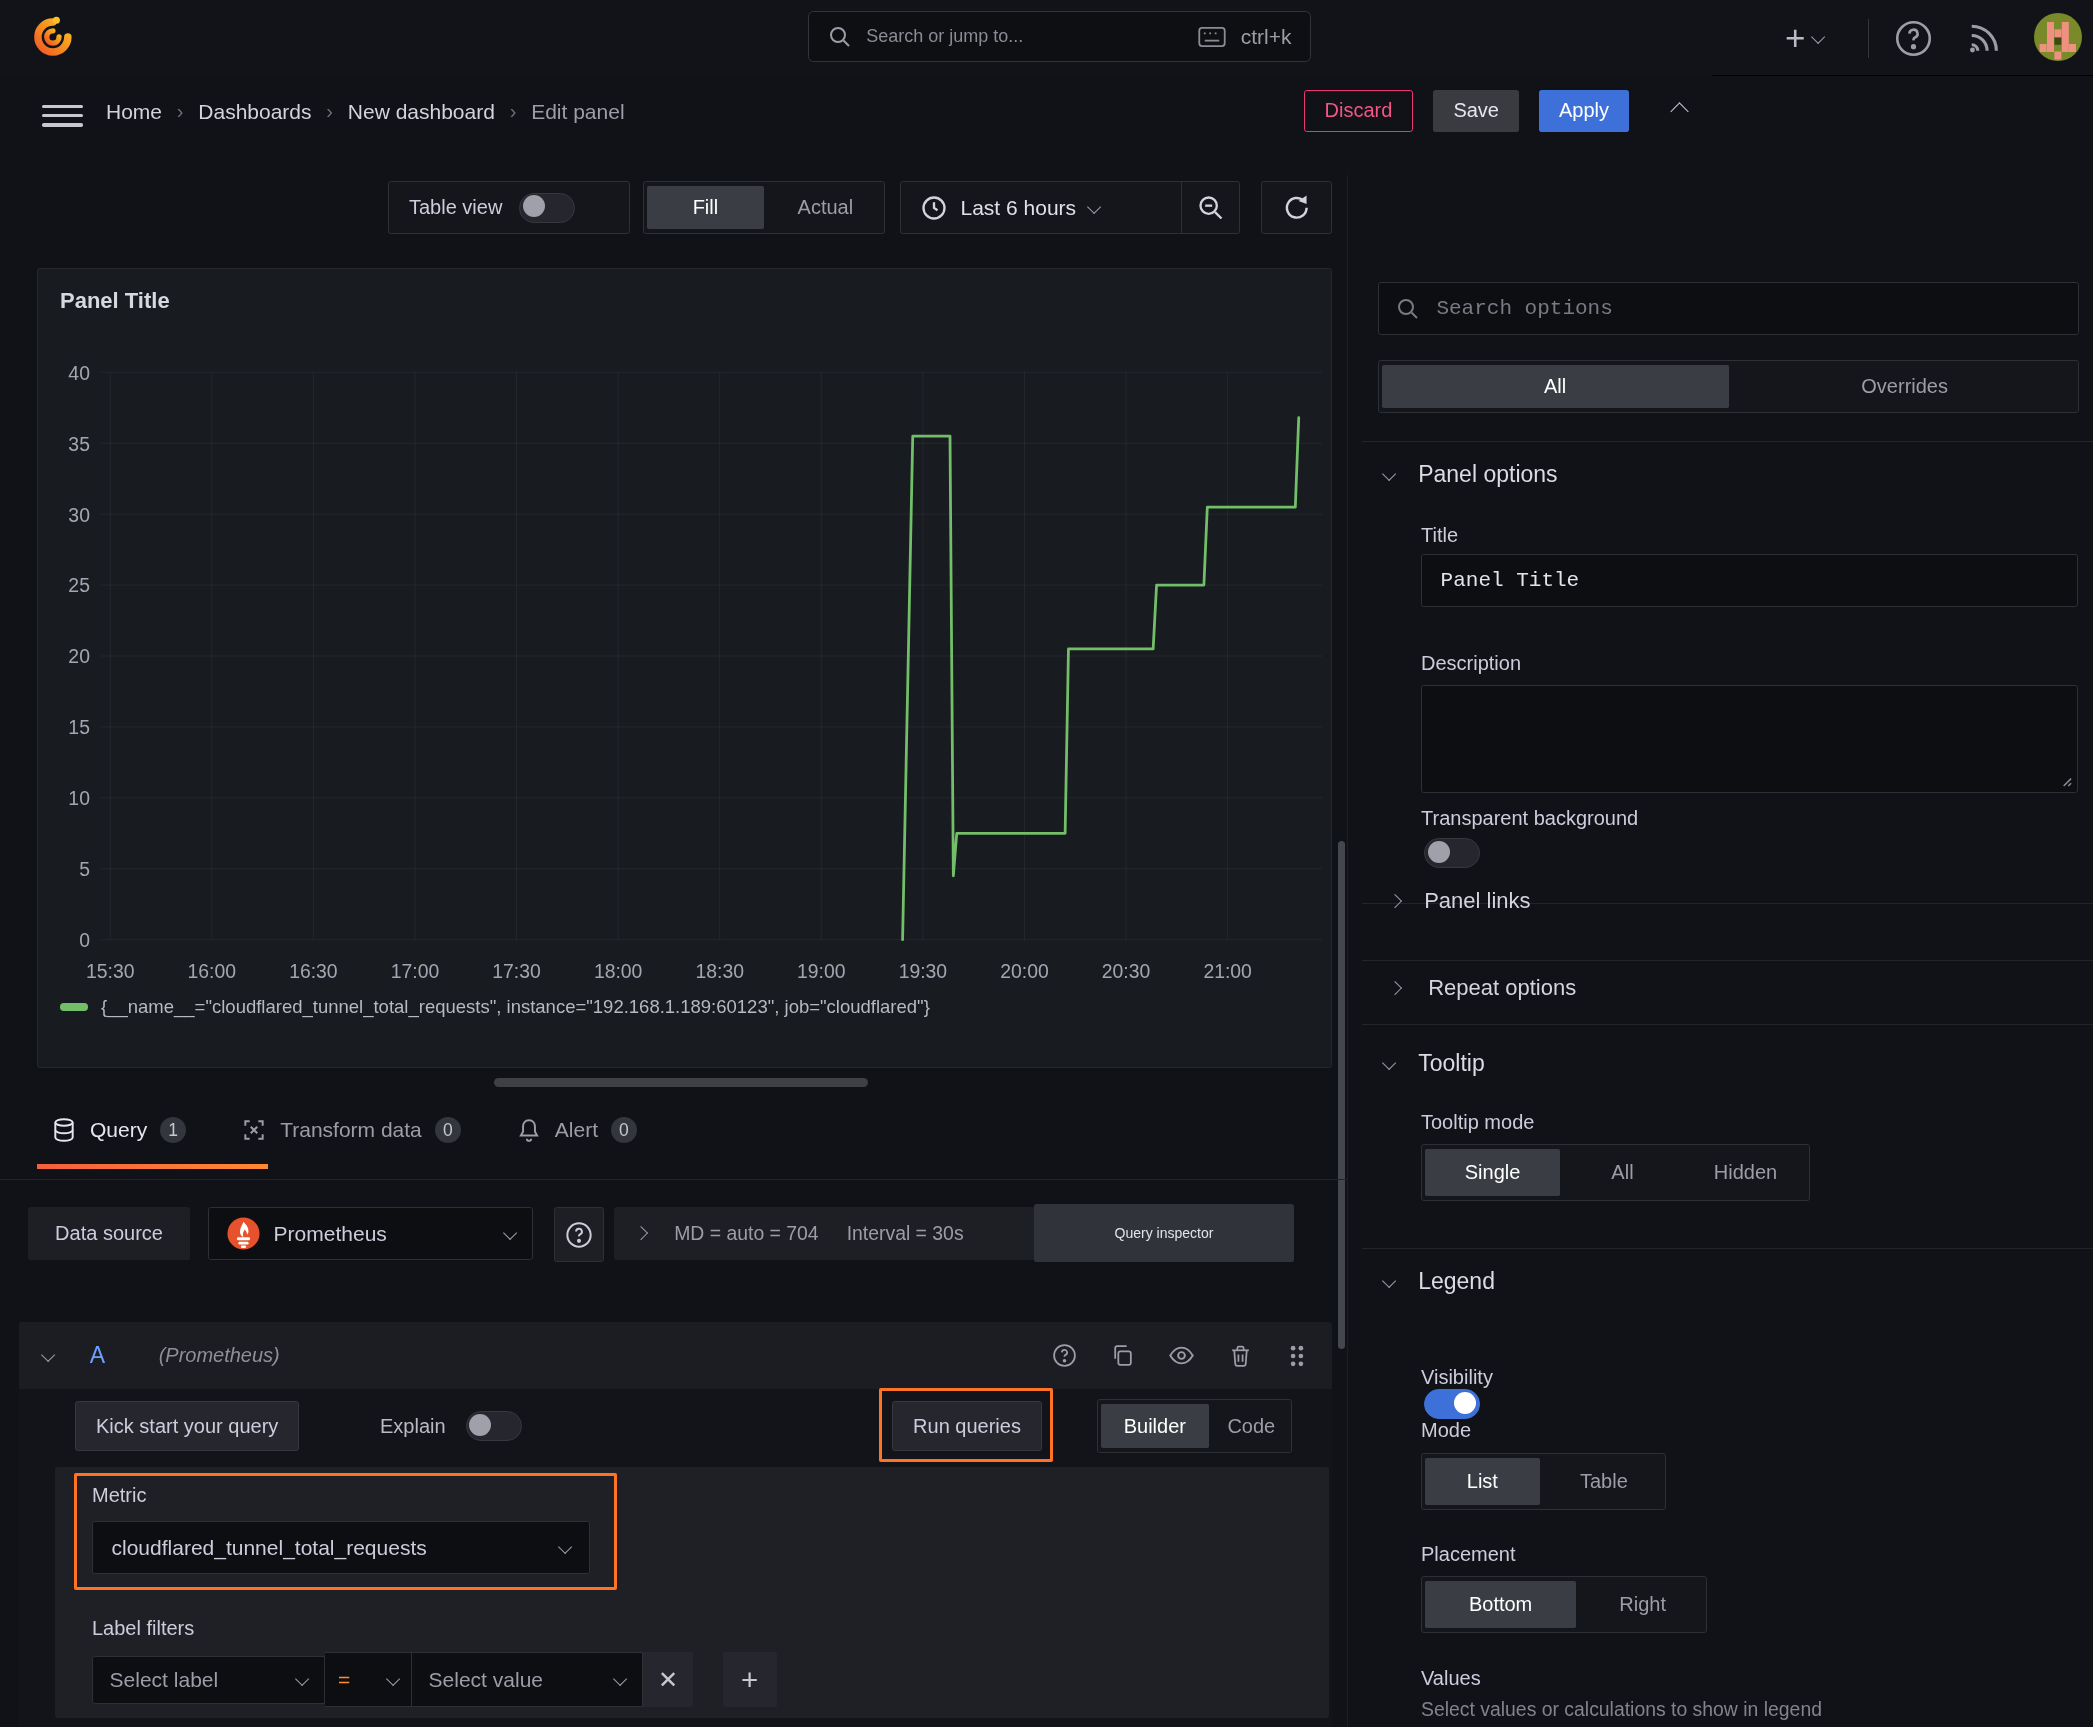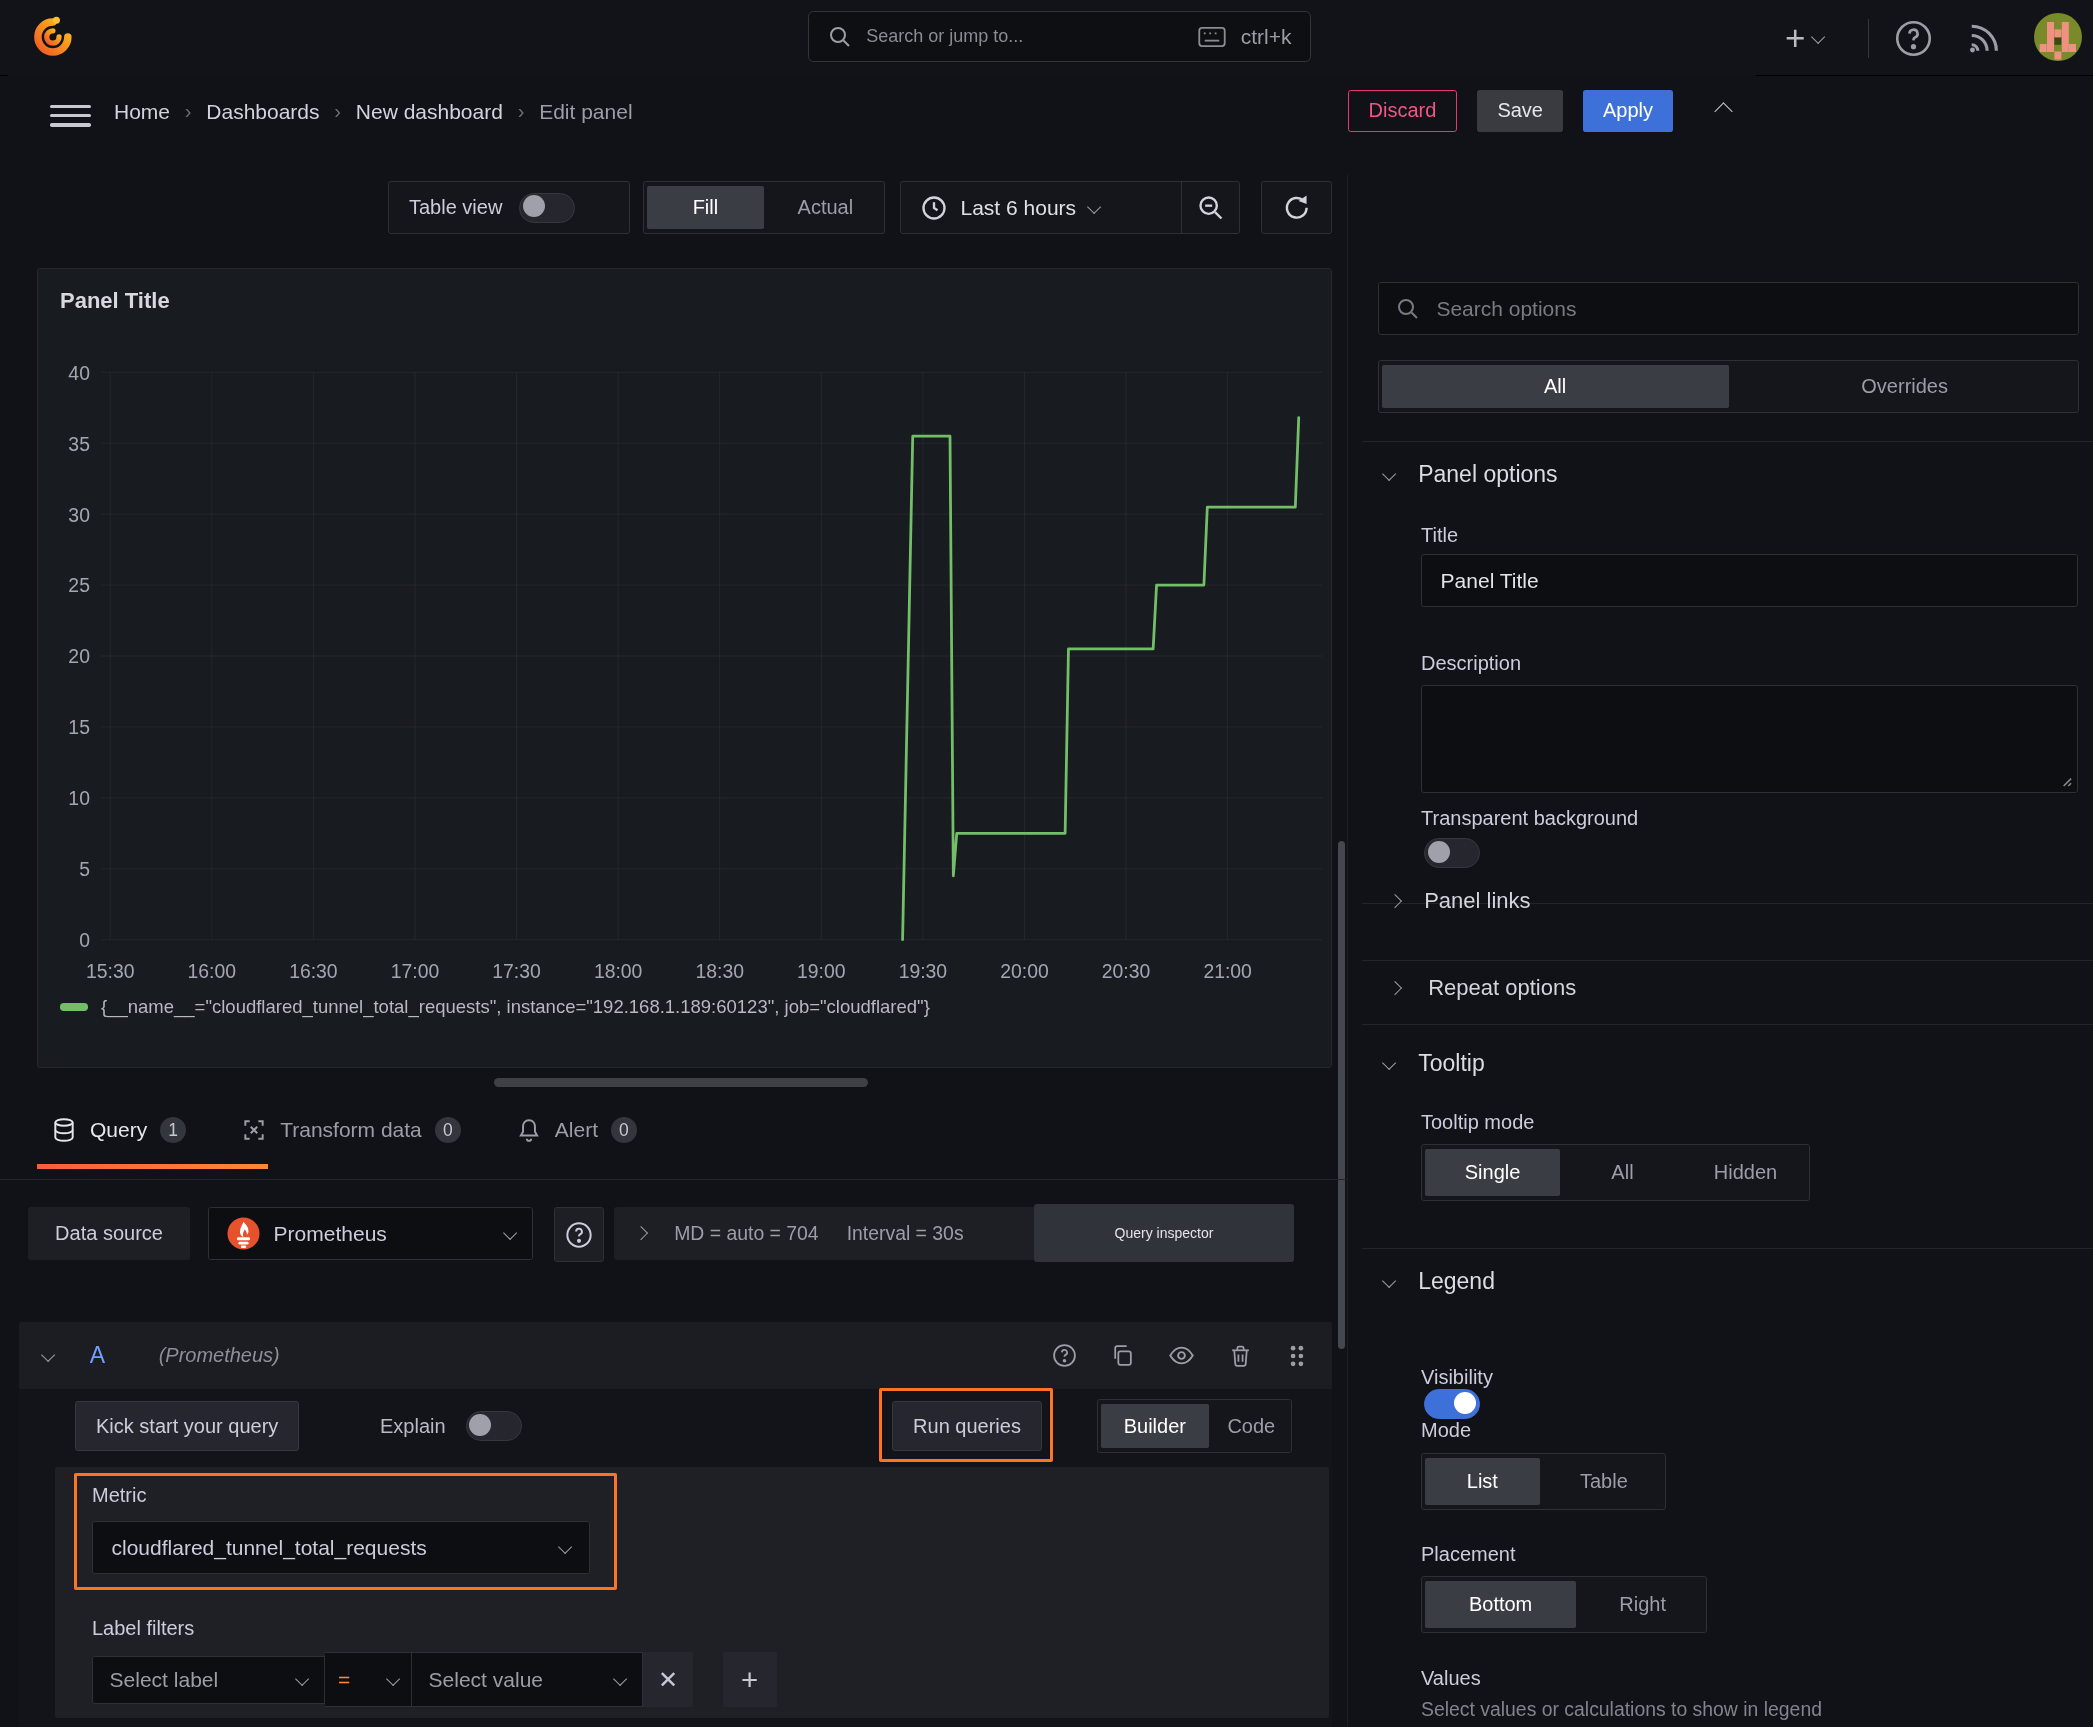--- a/index.html
+++ b/index.html
@@ -12,21 +12,21 @@
   .chv{display:inline-block;width:9.2px;height:9.2px;border-right:1.8px solid #9d9da8;border-bottom:1.8px solid #9d9da8;transform:rotate(45deg);}
   .chv.r{transform:rotate(-45deg);}
   .chv.u{transform:rotate(225deg);border-color:#c7c8d1;}
   .chv.big{width:12px;height:12px;}
   
   #topnav{left:0;top:0;width:2093px;height:75px;background:#121318;border-bottom:0.9px solid #000;}
   #searchbox{left:808px;top:11px;width:503px;height:51px;background:#0e0f13;border:0.9px solid #33353c;border-radius:5.5px;display:flex;align-items:center;gap:14.8px;padding:0 18.5px;box-sizing:border-box;}
   #searchbox .ph{color:#8a8b94;font-size:18px;flex:1;}
   .navicon{color:#9d9da8;display:flex;align-items:center;justify-content:center;}
   
-  #crumbbar{left:8px;top:75px;width:1712px;height:73px;background:#111217;padding-left:36px;}
+  #crumbbar{left:0;top:75px;width:1712px;height:73px;background:#111217;}
   .crumb{font-size:21px;color:#d2d3dc;}
   .crumb.last{color:#9d9da8;}
   .crumbsep{color:#6e6f78;font-size:20px;margin:0 14.8px;}
   .btn{display:inline-flex;align-items:center;justify-content:center;border-radius:2.8px;font-size:20px;height:42px;padding:0 20px;box-sizing:border-box;cursor:pointer;}
   .btn.discard{border:0.9px solid #e8386f;color:#f25683;background:transparent;}
   .btn.save{background:#3a3b41;color:#e6e6ee;}
   .btn.apply{background:#3d71d9;color:#fff;}
   .btn.secondary{background:#26272e;border:0.9px solid #36383f;color:#ccccdc;}
   
   .toolbox{background:#15161b;border:0.9px solid #2e3036;border-radius:2.8px;height:53px;box-sizing:border-box;display:flex;align-items:center;}
@@ -47,21 +47,21 @@
   .tab.active{color:#e6e6ee;}
   .badge{display:inline-flex;align-items:center;justify-content:center;width:26px;height:26px;border-radius:50%;background:#34363d;color:#c7c8d1;font-size:17.5px;}
   #tab-underline{left:37px;top:1164px;width:231px;height:4.6px;background:linear-gradient(90deg,#f55f3e,#ff8833);}
   .hdivider{background:#22242a;height:0.9px;}
   
   .chip{background:#1e1f25;border-radius:2.8px;display:flex;align-items:center;justify-content:center;font-size:20px;color:#ccccdc;}
   .select{background:#0d0e12;border:0.9px solid #2e3036;border-radius:2.8px;display:flex;align-items:center;box-sizing:border-box;}
   .select .val{font-size:21px;color:#ccccdc;}
   .select .ph{font-size:21px;color:#9d9da8;}
   .inputbox{background:#0d0e12;border:0.9px solid #2e3036;border-radius:2.8px;box-sizing:border-box;display:flex;align-items:center;padding:0 16.6px;}
-  .inputbox input{background:transparent;border:0;outline:0;color:#e3e4ea;font-size:21px;width:100%;font-family:Liberation Sans, sans-serif;}
+  .inputbox input{background:transparent;border:0;outline:0;color:#e3e4ea;font-size:21px;width:100%;font-family:Liberation Mono, monospace;}
   .inputbox input::placeholder{color:#797a84;}
   
   .ann{border:3.7px solid #ff7324;border-radius:1.8px;pointer-events:none;z-index:30;}
   
   .sideheader{font-size:23px;font-weight:500;color:#dcdde4;}
   .sidelabel{font-size:20px;color:#ccccdc;}
   .hint{font-size:19.4px;color:#82838c;}
   .vdiv{width:0.9px;background:#34363c;}
   .icbtn{display:flex;align-items:center;justify-content:center;color:#9d9da8;}
   svg{display:block;}

